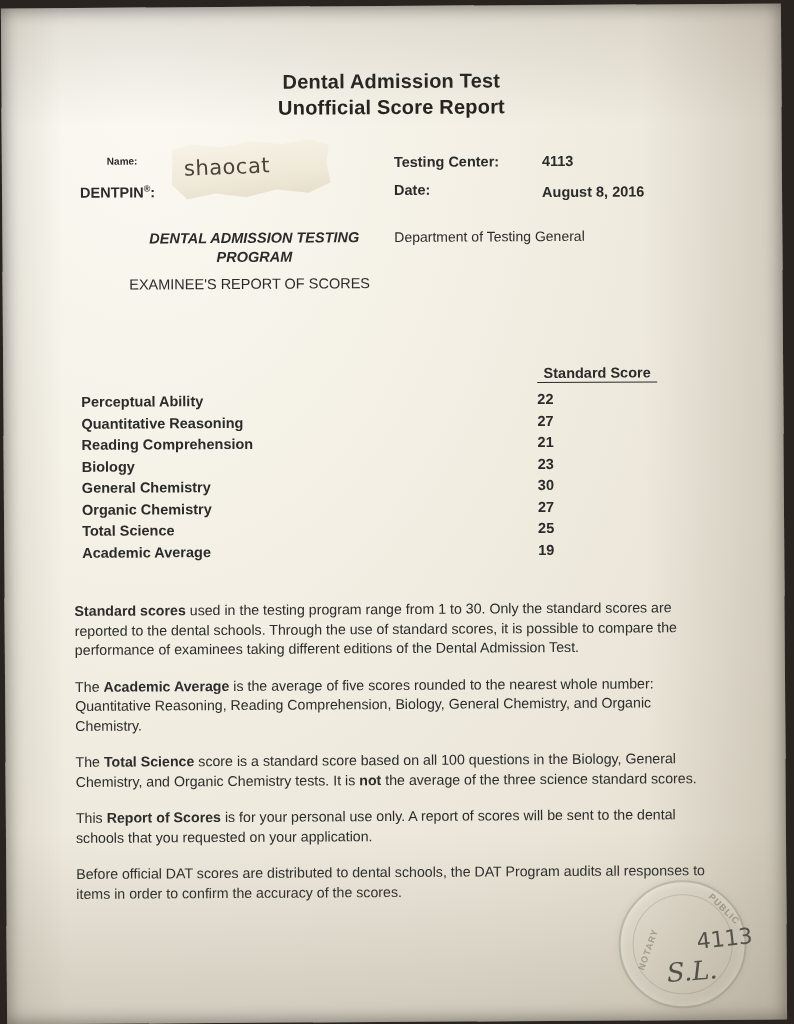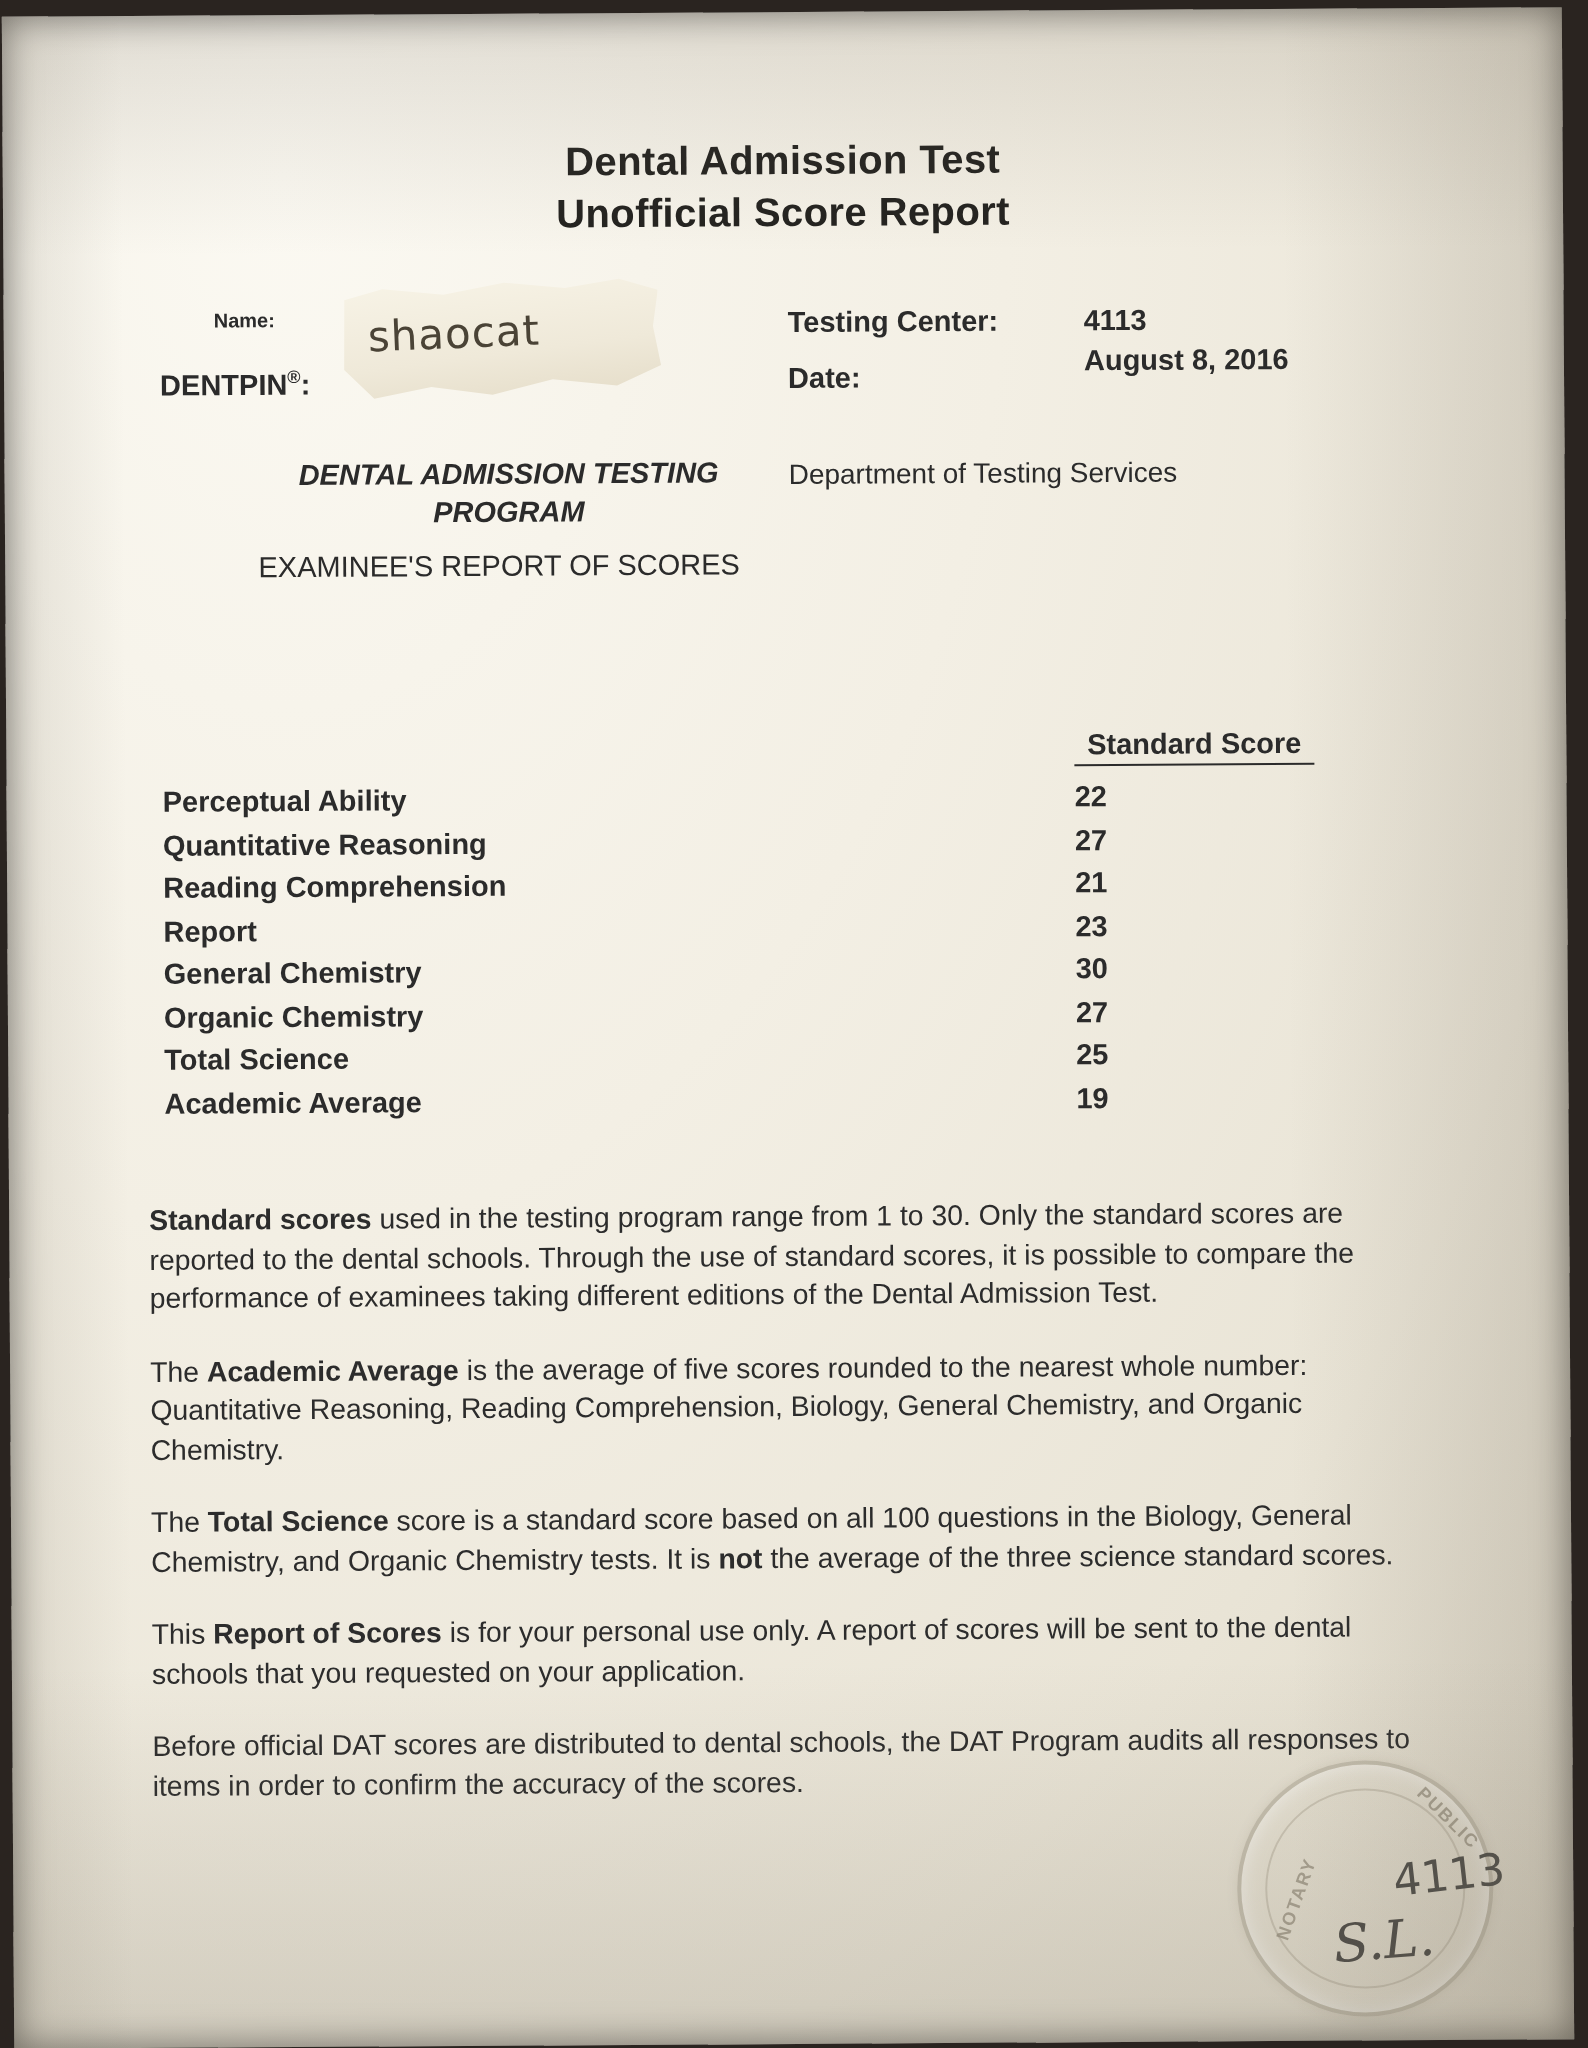--- a/index.html
+++ b/index.html
@@ -57,21 +57,21 @@
   }
 
   
   .id-block { position:relative; margin-top:26px; height:78px; }
   .lbl-name   { position:absolute; left:78px;  top:8px;  font-size:10px; font-weight:bold;margin-left:27px; }
   .lbl-dentpin{ position:absolute; left:78px;  top:36px; font-size:14.5px; font-weight:bold; }
   .sup { font-size:9px; vertical-align: super; font-weight:bold; }
   .lbl-tc     { position:absolute; left:392px; top:8px;  font-size:14.5px; font-weight:bold; }
   .val-tc     { position:absolute; left:540px; top:8px;  font-size:14.5px; font-weight:bold; }
   .lbl-date   { position:absolute; left:392px; top:36px; font-size:14.5px; font-weight:bold; }
-  .val-date   { position:absolute; left:540px; top:28px; font-size:14.5px; font-weight:bold; }
+  .val-date   { position:absolute; left:540px; top:39px; font-size:14.5px; font-weight:bold; }
 
   
   .tape {
     position:absolute; left:168px; top:-6px; width:160px; height:58px;
     background: linear-gradient(175deg,#f7f3e6 0%, #efe9d9 60%, #e5ddc9 100%);
     box-shadow: 1px 2px 4px rgba(0,0,0,0.28);
     transform: rotate(-2.2deg);
     clip-path: polygon(2% 10%, 14% 2%, 33% 9%, 52% 1%, 71% 8%, 88% 2%, 100% 13%,
                        98% 44%, 100% 78%, 86% 94%, 66% 86%, 47% 97%, 28% 88%, 10% 96%, 1% 70%);
   }
@@ -171,41 +171,41 @@
       <div class="lbl-tc">Testing Center:</div>
       <div class="val-tc">4113</div>
       <div class="lbl-date">Date:</div>
       <div class="val-date">August 8, 2016</div>
     </div>
 
     <div class="org-block">
       <div class="prog-1">DENTAL ADMISSION TESTING PROGRAM</div>
       <div class="prog-2">EXAMINEE'S REPORT OF SCORES</div>
       <div class="assoc">
-        <div>Department of Testing Services</div>
+        <div>Department of Testing General</div>
       </div>
     </div>
 
     <div class="scores">
       <div class="std-head">Standard Score</div>
       <div class="score-rows">
         <div class="score-row">
           <div class="score-name">Perceptual Ability</div>
           <div class="score-val">22</div>
         </div>
         <div class="score-row">
           <div class="score-name">Quantitative Reasoning</div>
           <div class="score-val">27</div>
         </div>
         <div class="score-row">
           <div class="score-name">Reading Comprehension</div>
           <div class="score-val">21</div>
         </div>
         <div class="score-row">
-          <div class="score-name">Report</div>
+          <div class="score-name">Biology</div>
           <div class="score-val">23</div>
         </div>
         <div class="score-row">
           <div class="score-name">General Chemistry</div>
           <div class="score-val">30</div>
         </div>
         <div class="score-row">
           <div class="score-name">Organic Chemistry</div>
           <div class="score-val">27</div>
         </div>

